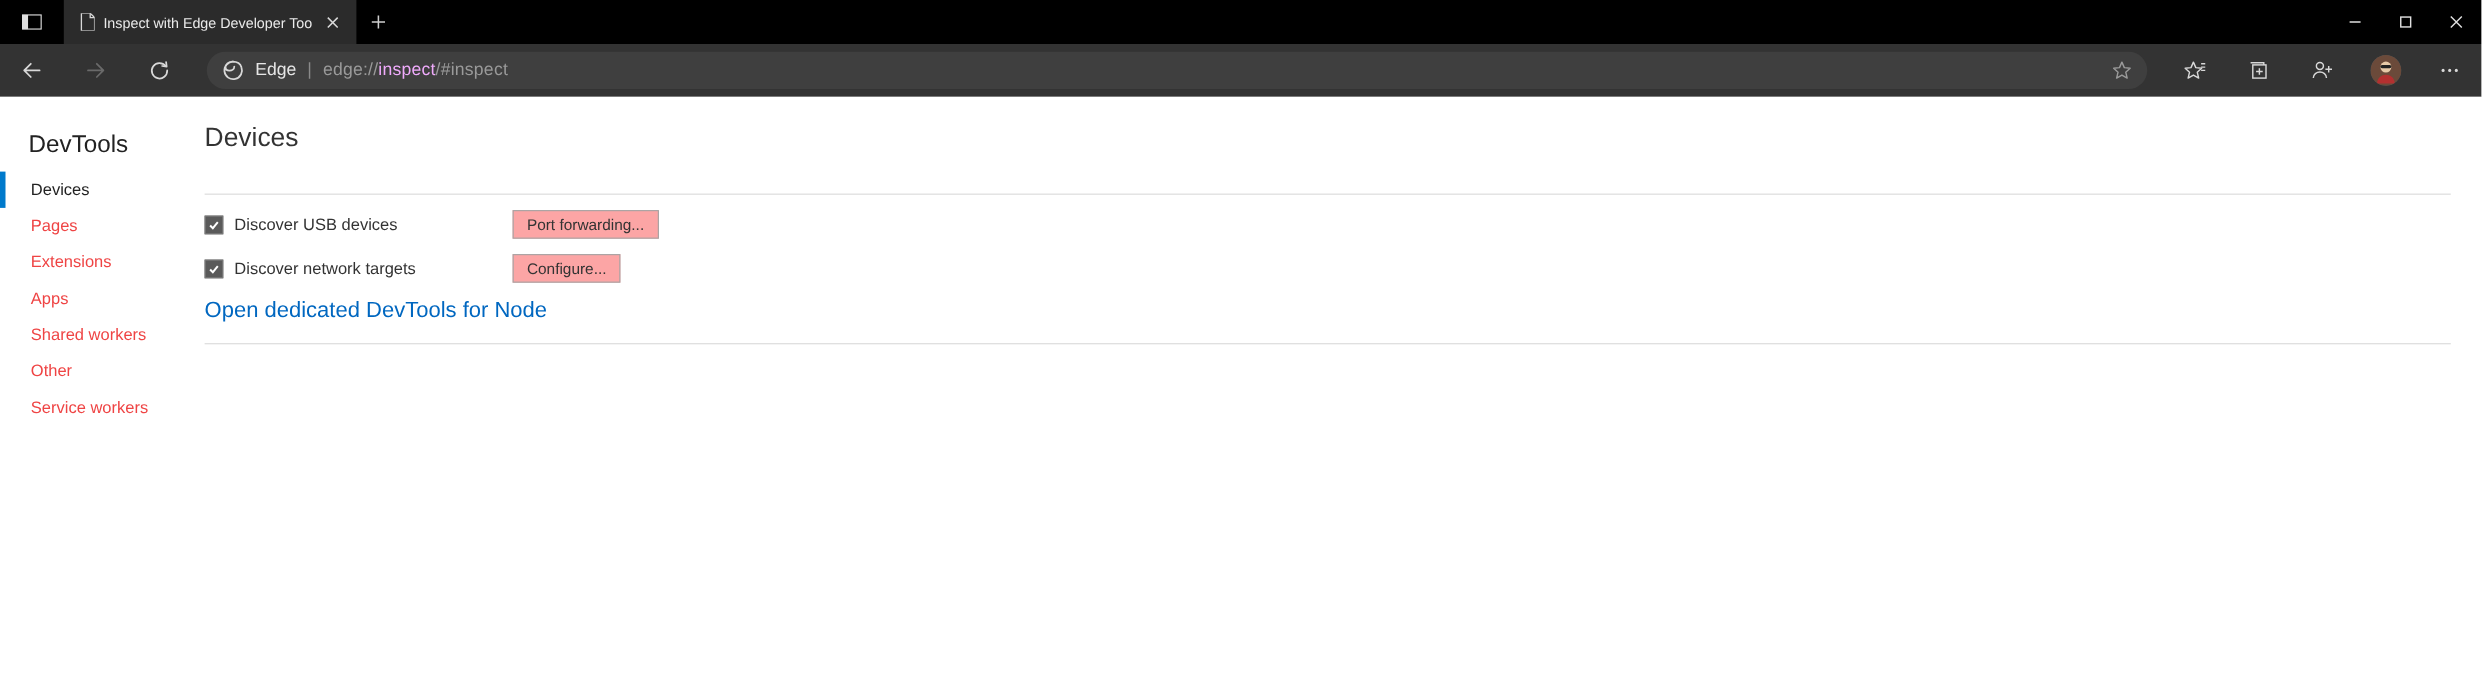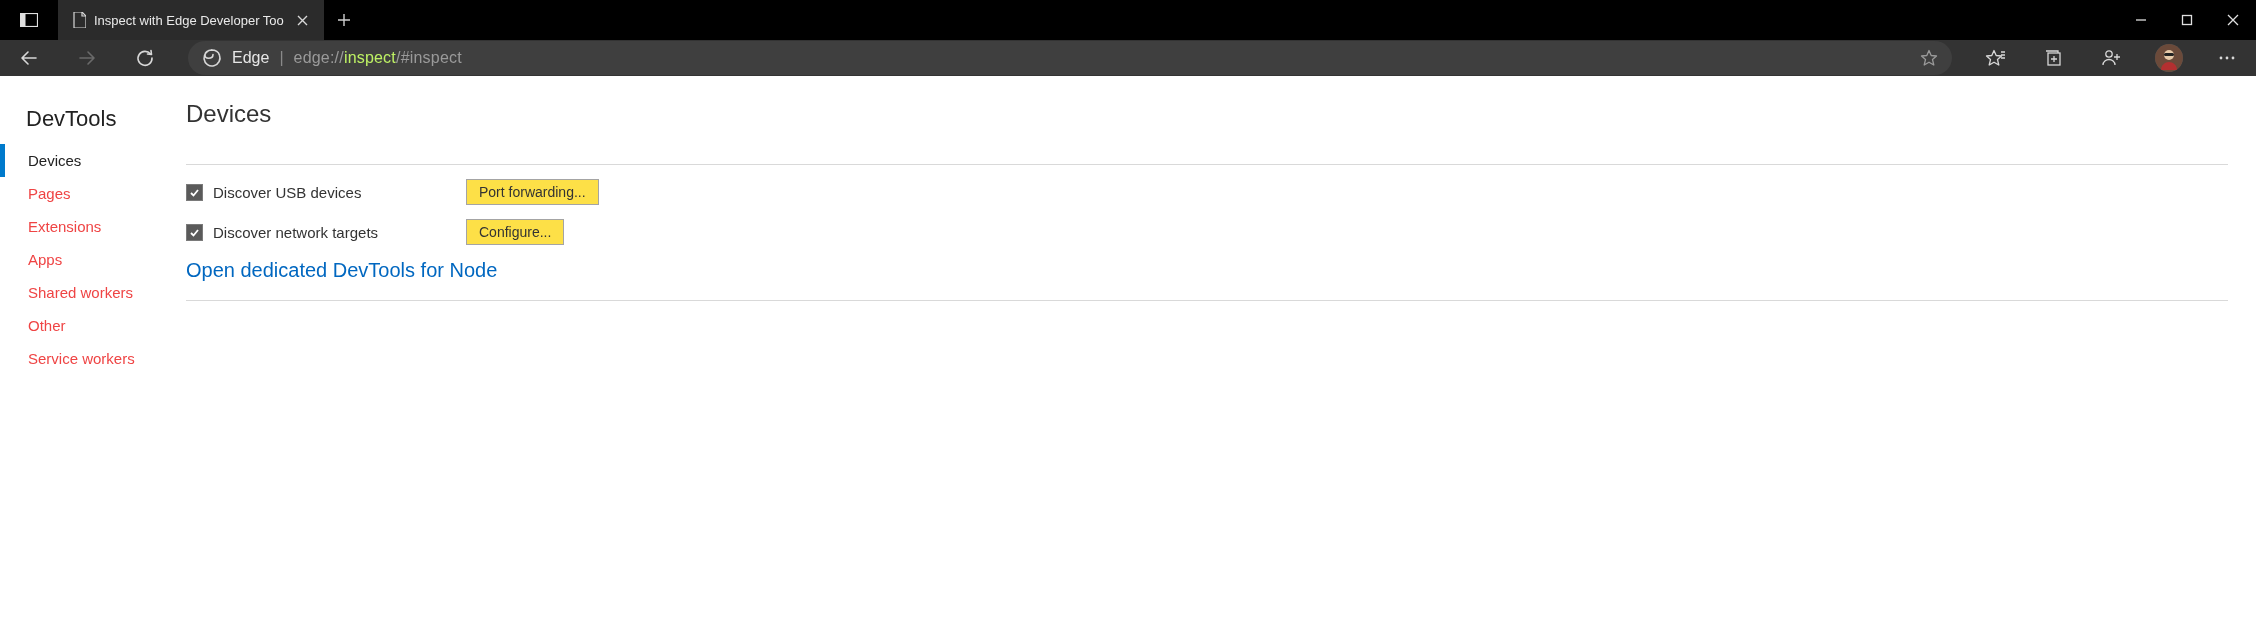--- a/index.html
+++ b/index.html
@@ -53,21 +53,21 @@
   .titlebar-spacer { flex: 1; }
   .win-controls { display:flex; }
   .win-btn {
     width: 46px;
     display:flex;align-items:center;justify-content:center;
     color:#e0e0e0;
   }
 
   
   .toolbar {
-    height: 36px;
+    height: 48px;
     background: #333333;
     display: flex;
     align-items: center;
     padding: 0 8px;
     gap: 16px;
     color: #e6e6e6;
   }
   .nav-btn {
     width: 42px; height: 36px;
     display:flex;align-items:center;justify-content:center;
@@ -84,21 +84,21 @@
     align-items: center;
     padding: 0 14px;
     margin: 0 6px;
     font-size: 16px;
     gap: 10px;
   }
   .omnibox .edge-logo { display:flex; align-items:center; }
   .omnibox .edge-label { color:#e6e6e6; font-size:16px; }
   .omnibox .sep { color:#8a8a8a; }
   .omnibox .url { color:#9a9a9a; letter-spacing:0.2px; }
-  .omnibox .url .strong1 { color:#bef264; }
+  .omnibox .url .strong1 { color:#f0abfc; }
   .omnibox-spacer { flex:1; }
   .omnibox .star { color:#9a9a9a; display:flex; }
   .tool-btn {
     width: 42px; height: 36px;
     display:flex;align-items:center;justify-content:center;
     color:#d8d8d8;
   }
   .avatar {
     width: 28px; height: 28px;
     border-radius: 50%;
@@ -170,21 +170,21 @@
     background: #5a5a5a;
     display:flex;align-items:center;justify-content:center;
     color:#fff;
     font-size:12px;
   }
   .chk-label { font-size: 15px; color:#333; }
   .btn {
     font-size: 14px;
     padding: 4px 12px;
     border: 1px solid #a4a4a4;
-    background: #fde047;
+    background: #fca5a5;
     color:#333;
     cursor:pointer;
   }
   .link {
     color: #0067c0;
     font-size: 20px;
     text-decoration: none;
     cursor: pointer;
   }
 

